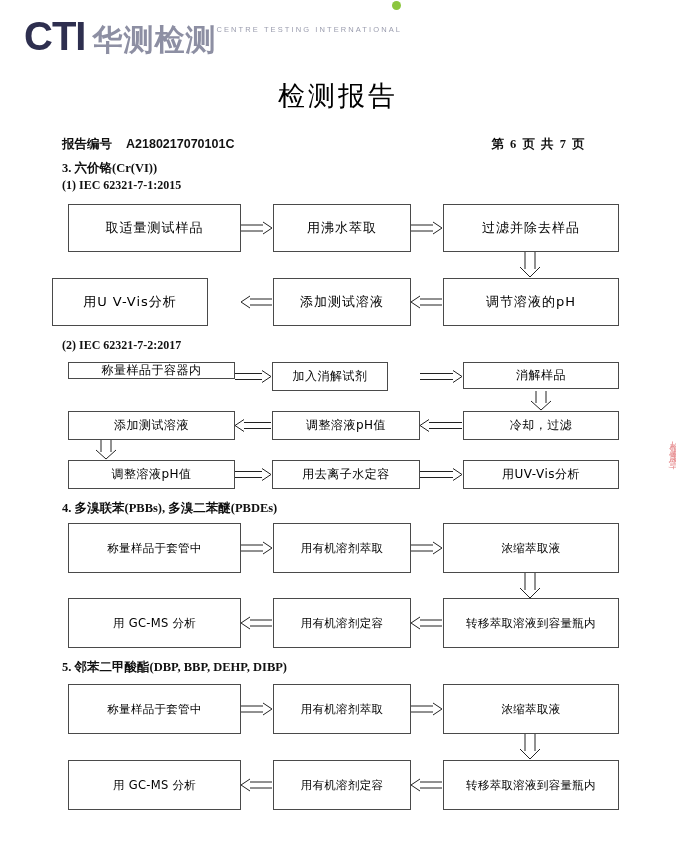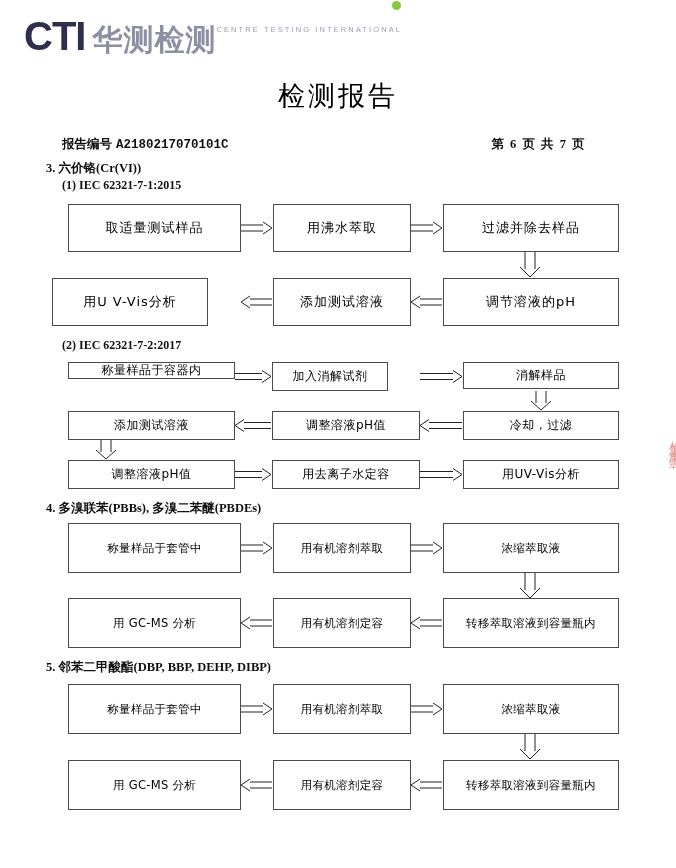--- a/index.html
+++ b/index.html
@@ -27,25 +27,25 @@
 
   
   .doc-title{position:absolute;left:0;right:0;top:78px;text-align:center;
     font-family:"DejaVu Serif","Liberation Serif",serif;font-size:27px;
     letter-spacing:3px;color:#000;}
 
   
   .meta{position:absolute;top:136px;left:62px;right:14px;height:18px;
     font-size:12.5px;font-weight:bold;}
   .meta-left{position:absolute;left:0;top:0;white-space:nowrap;}
-  .meta-left .num{margin-left:4px;font-family:Liberation Mono, monospace;}
+  .meta-left .num{margin-left:14px;font-family:Liberation Sans, sans-serif;}
   .meta-right{position:absolute;right:76px;top:0;white-space:nowrap;letter-spacing:1.5px;}
 
   
-  .sec{position:absolute;left:46px;font-size:12.5px;font-weight:bold;white-space:nowrap;text-align:center;}
+  .sec{position:absolute;left:62px;font-size:12.5px;font-weight:bold;white-space:nowrap;text-align:center;}
   .sub{position:absolute;left:62px;font-size:12px;font-weight:bold;white-space:nowrap;
        font-family:"Liberation Serif",serif;text-align:center;}
 
   
   .box{position:absolute;box-sizing:border-box;border:1px solid #4a4a4a;background:#fff;
     display:flex;align-items:center;justify-content:center;text-align:center;
     font-family:"DejaVu Sans","Liberation Sans",sans-serif;color:#000;}
   .box span{display:block;padding:0 4px;}
 
   .t-lg{font-size:13px;letter-spacing:1px;}

